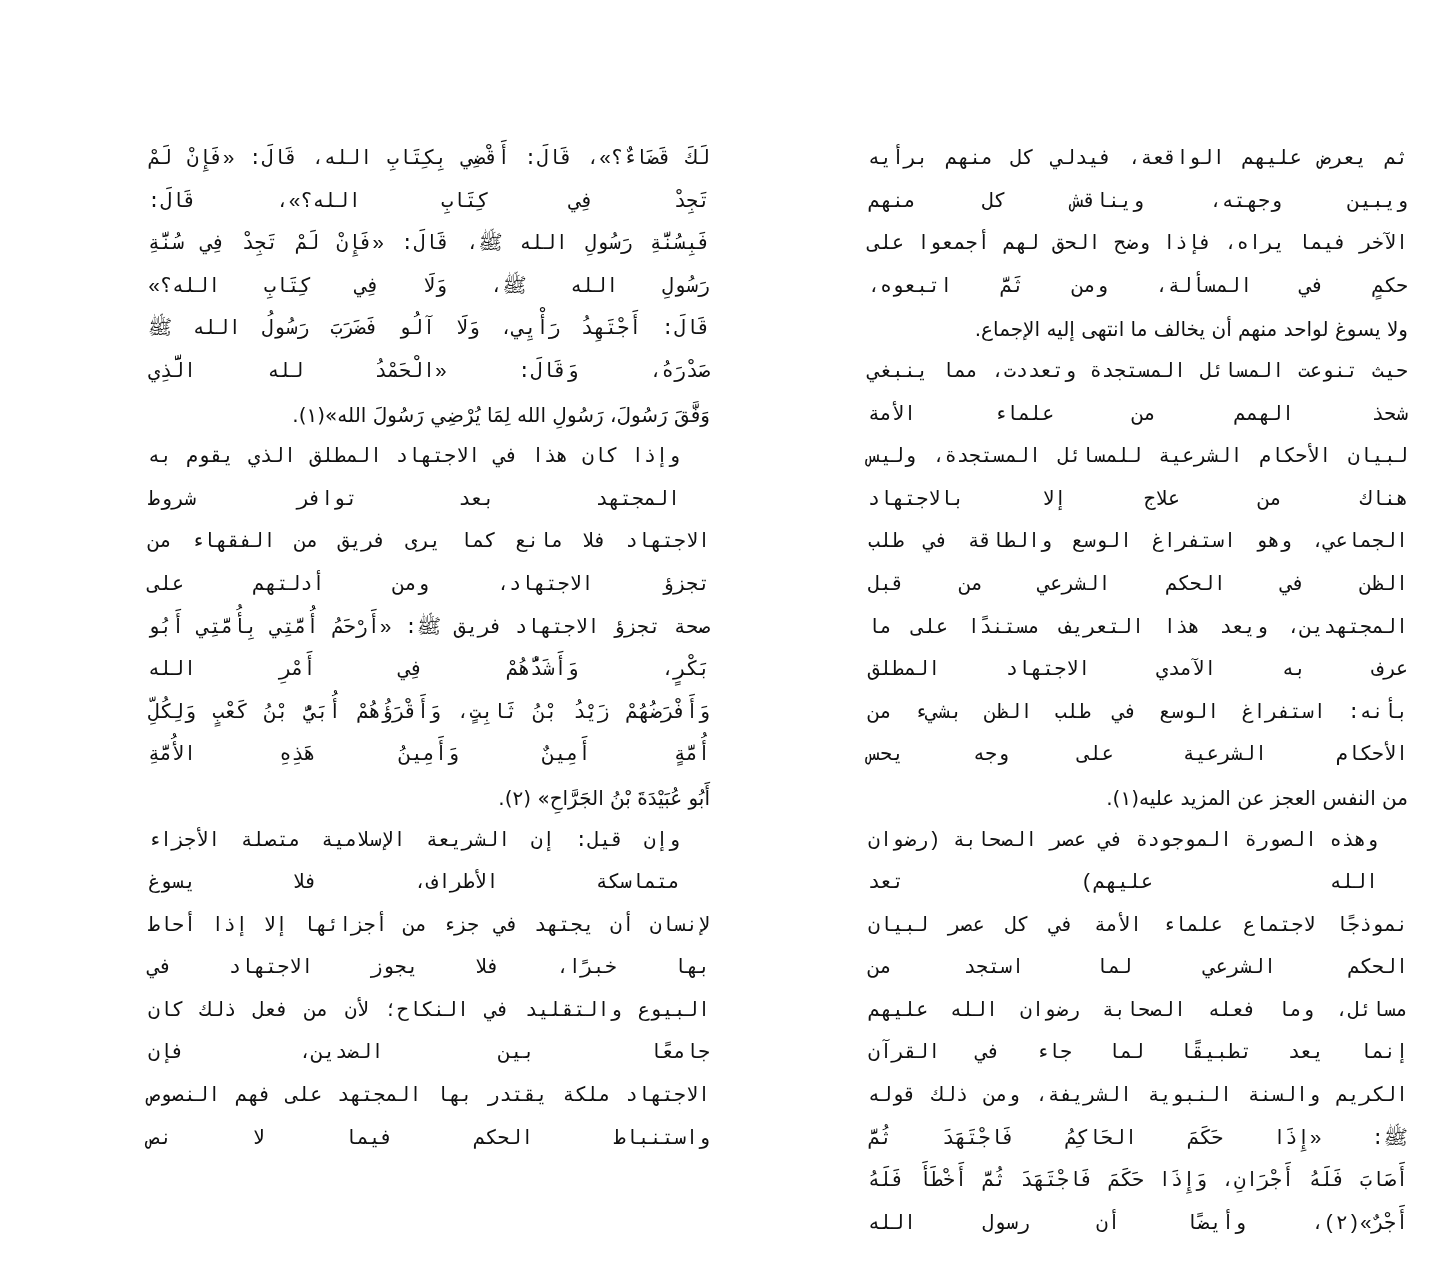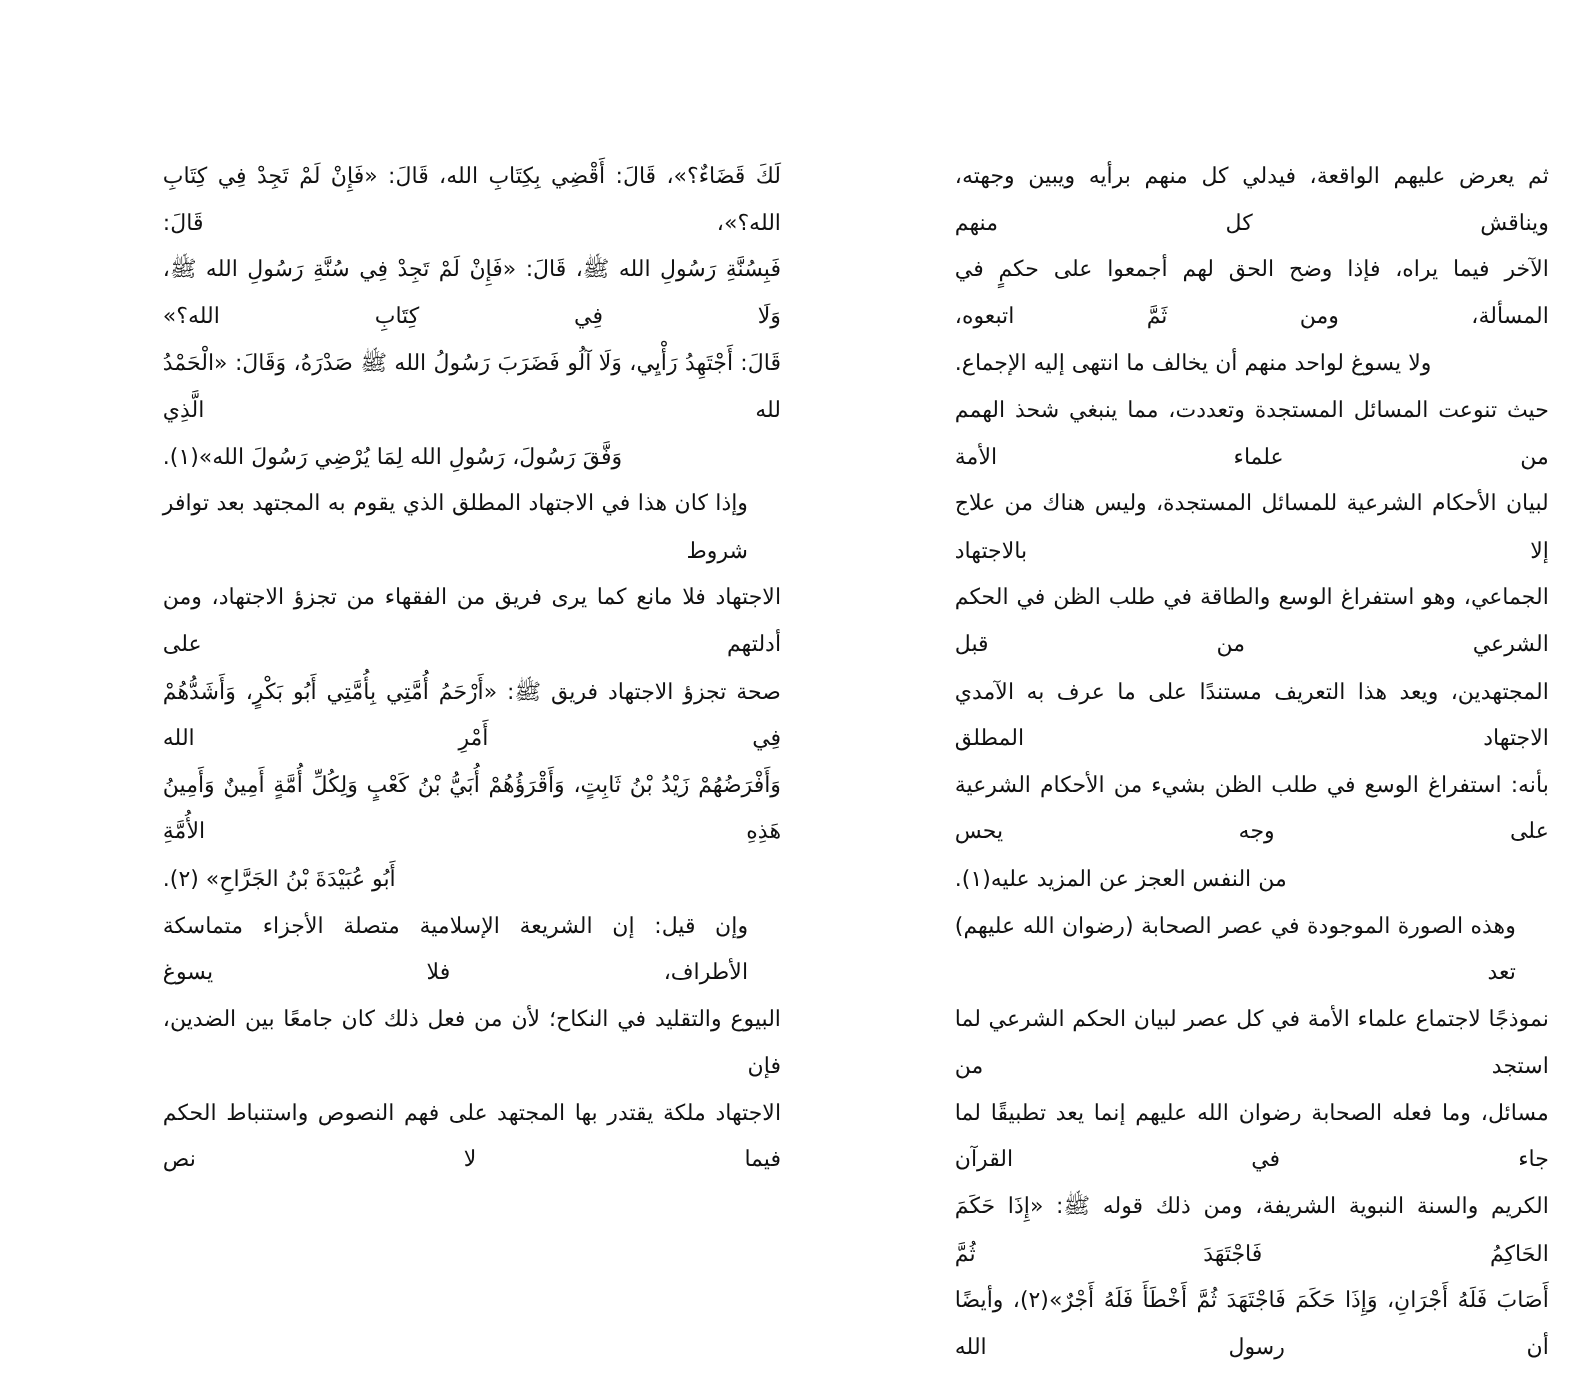--- a/index.html
+++ b/index.html
@@ -21,23 +21,24 @@
 
   .body-text .line {
     font-size:20px;
     line-height:42.6px;
     white-space:normal;
     color:#111111;
   }
   .line.j, .line.ji {
     text-align:justify;
     text-align-last:justify;
+    font-family:Liberation Mono, monospace;
   }
   .line.ji { padding-right:30px; }
-  .line.e  { text-align:left; }
+  .line.e  { text-align:right; }
 </style>
 </head>
 <body>
 
 <div class="canvas">
 
   <div class="page page-right">
     <div class="body-text">
         <div class="line j">ثم يعرض عليهم الواقعة، فيدلي كل منهم برأيه ويبين وجهته، ويناقش كل منهم</div>
         <div class="line j">الآخر فيما يراه، فإذا وضح الحق لهم أجمعوا على حكمٍ في المسألة، ومن ثَمَّ اتبعوه،</div>
@@ -62,19 +63,20 @@
         <div class="line j">لَكَ قَضَاءٌ؟»، قَالَ: أَقْضِي بِكِتَابِ الله، قَالَ: «فَإِنْ لَمْ تَجِدْ فِي كِتَابِ الله؟»، قَالَ:</div>
         <div class="line j">فَبِسُنَّةِ رَسُولِ الله ﷺ، قَالَ: «فَإِنْ لَمْ تَجِدْ فِي سُنَّةِ رَسُولِ الله ﷺ، وَلَا فِي كِتَابِ الله؟»</div>
         <div class="line j">قَالَ: أَجْتَهِدُ رَأْيِي، وَلَا آلُو فَضَرَبَ رَسُولُ الله ﷺ صَدْرَهُ، وَقَالَ: «الْحَمْدُ لله الَّذِي</div>
         <div class="line e">وَفَّقَ رَسُولَ، رَسُولِ الله لِمَا يُرْضِي رَسُولَ الله»(١).</div>
         <div class="line ji">وإذا كان هذا في الاجتهاد المطلق الذي يقوم به المجتهد بعد توافر شروط</div>
         <div class="line j">الاجتهاد فلا مانع كما يرى فريق من الفقهاء من تجزؤ الاجتهاد، ومن أدلتهم على</div>
         <div class="line j">صحة تجزؤ الاجتهاد فريق ﷺ: «أَرْحَمُ أُمَّتِي بِأُمَّتِي أَبُو بَكْرٍ، وَأَشَدُّهُمْ فِي أَمْرِ الله</div>
         <div class="line j">وَأَفْرَضُهُمْ زَيْدُ بْنُ ثَابِتٍ، وَأَقْرَؤُهُمْ أُبَيُّ بْنُ كَعْبٍ وَلِكُلِّ أُمَّةٍ أَمِينٌ وَأَمِينُ هَذِهِ الأُمَّةِ</div>
         <div class="line e">أَبُو عُبَيْدَةَ بْنُ الجَرَّاحِ» (٢).</div>
         <div class="line ji">وإن قيل: إن الشريعة الإسلامية متصلة الأجزاء متماسكة الأطراف، فلا يسوغ</div>
+        <div class="line j">لإنسان أن يجتهد في جزء من أجزائها إلا إذا أحاط بها خبرًا، فلا يجوز الاجتهاد في</div>
         <div class="line j">البيوع والتقليد في النكاح؛ لأن من فعل ذلك كان جامعًا بين الضدين، فإن</div>
         <div class="line j">الاجتهاد ملكة يقتدر بها المجتهد على فهم النصوص واستنباط الحكم فيما لا نص</div>
       </div>
 
   </div>
 
 </div>
 
 </body></html>

